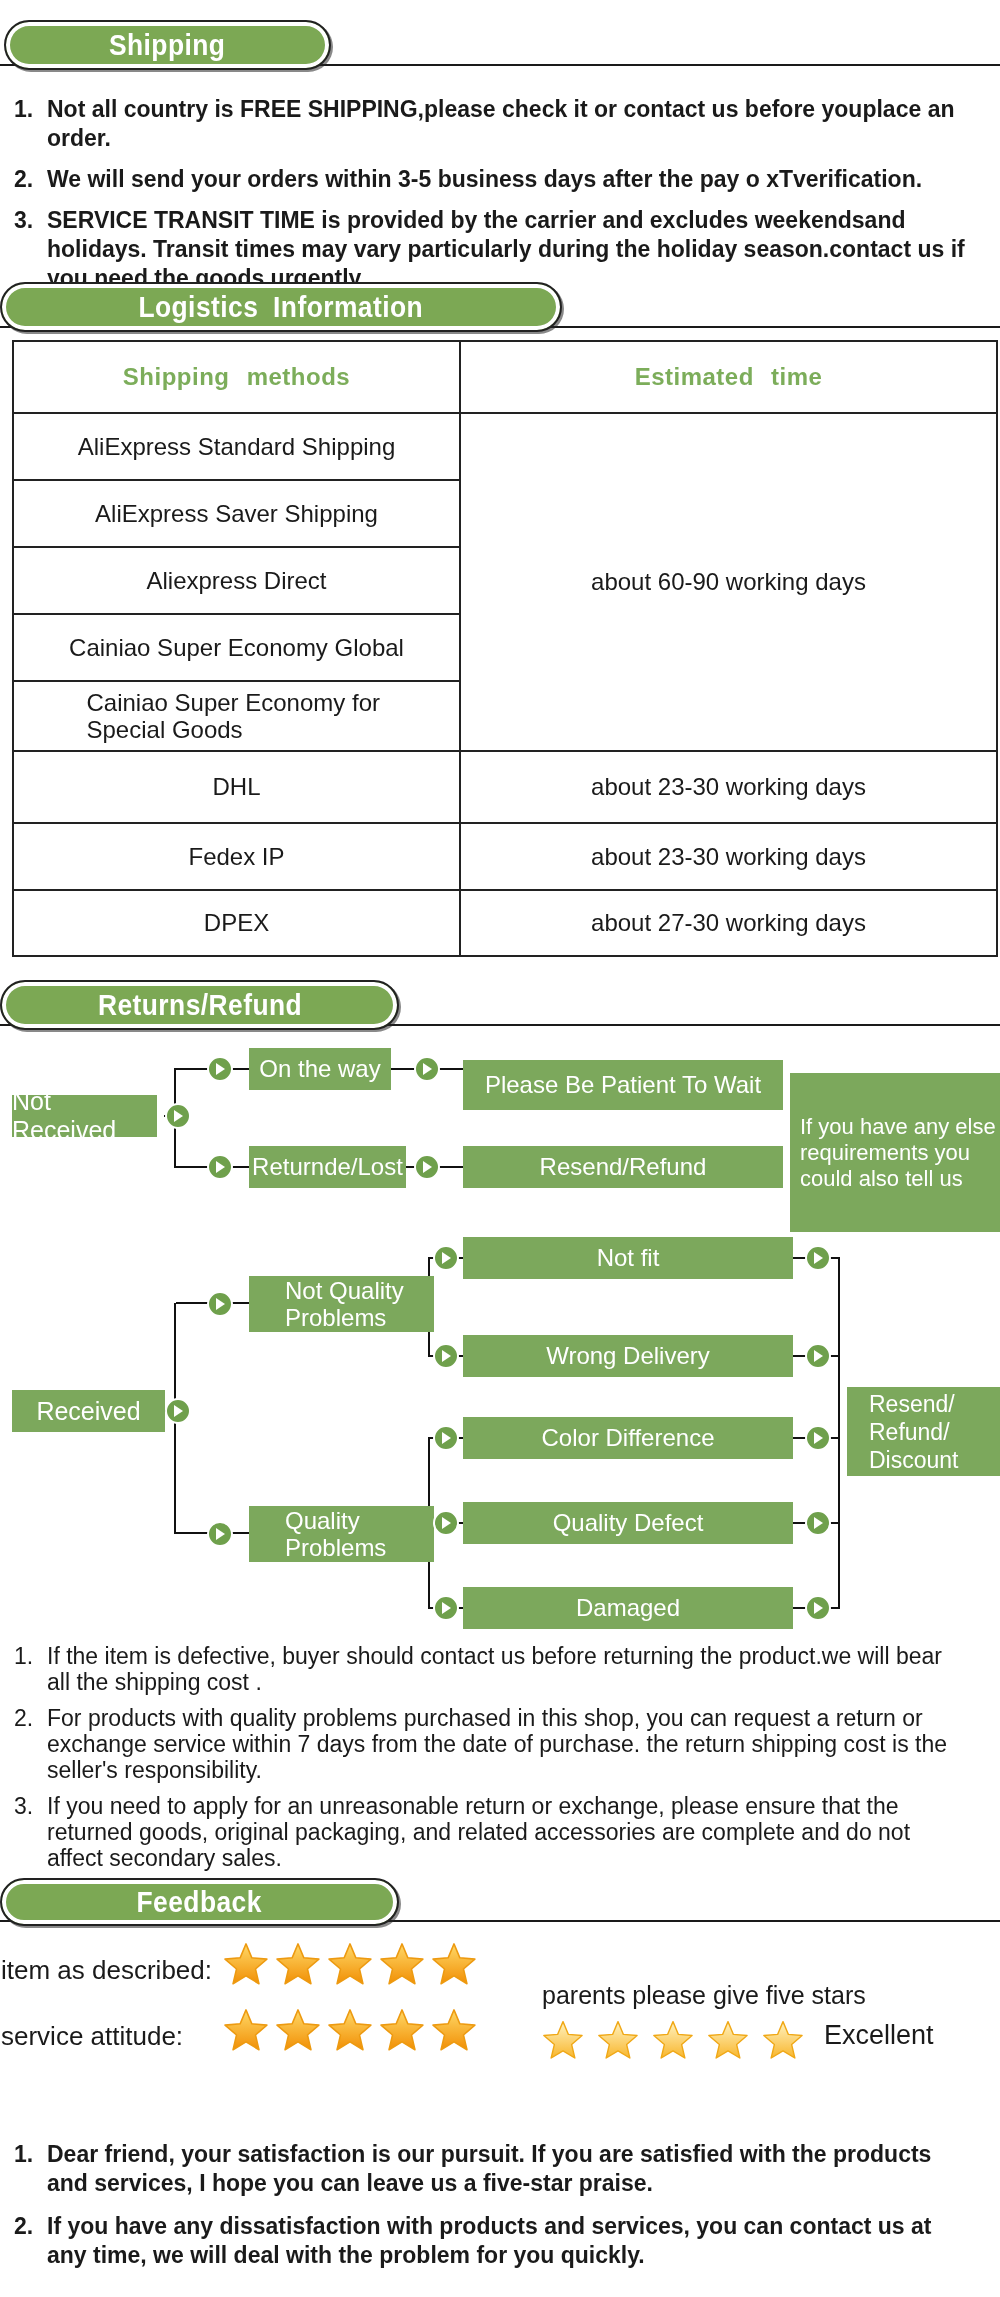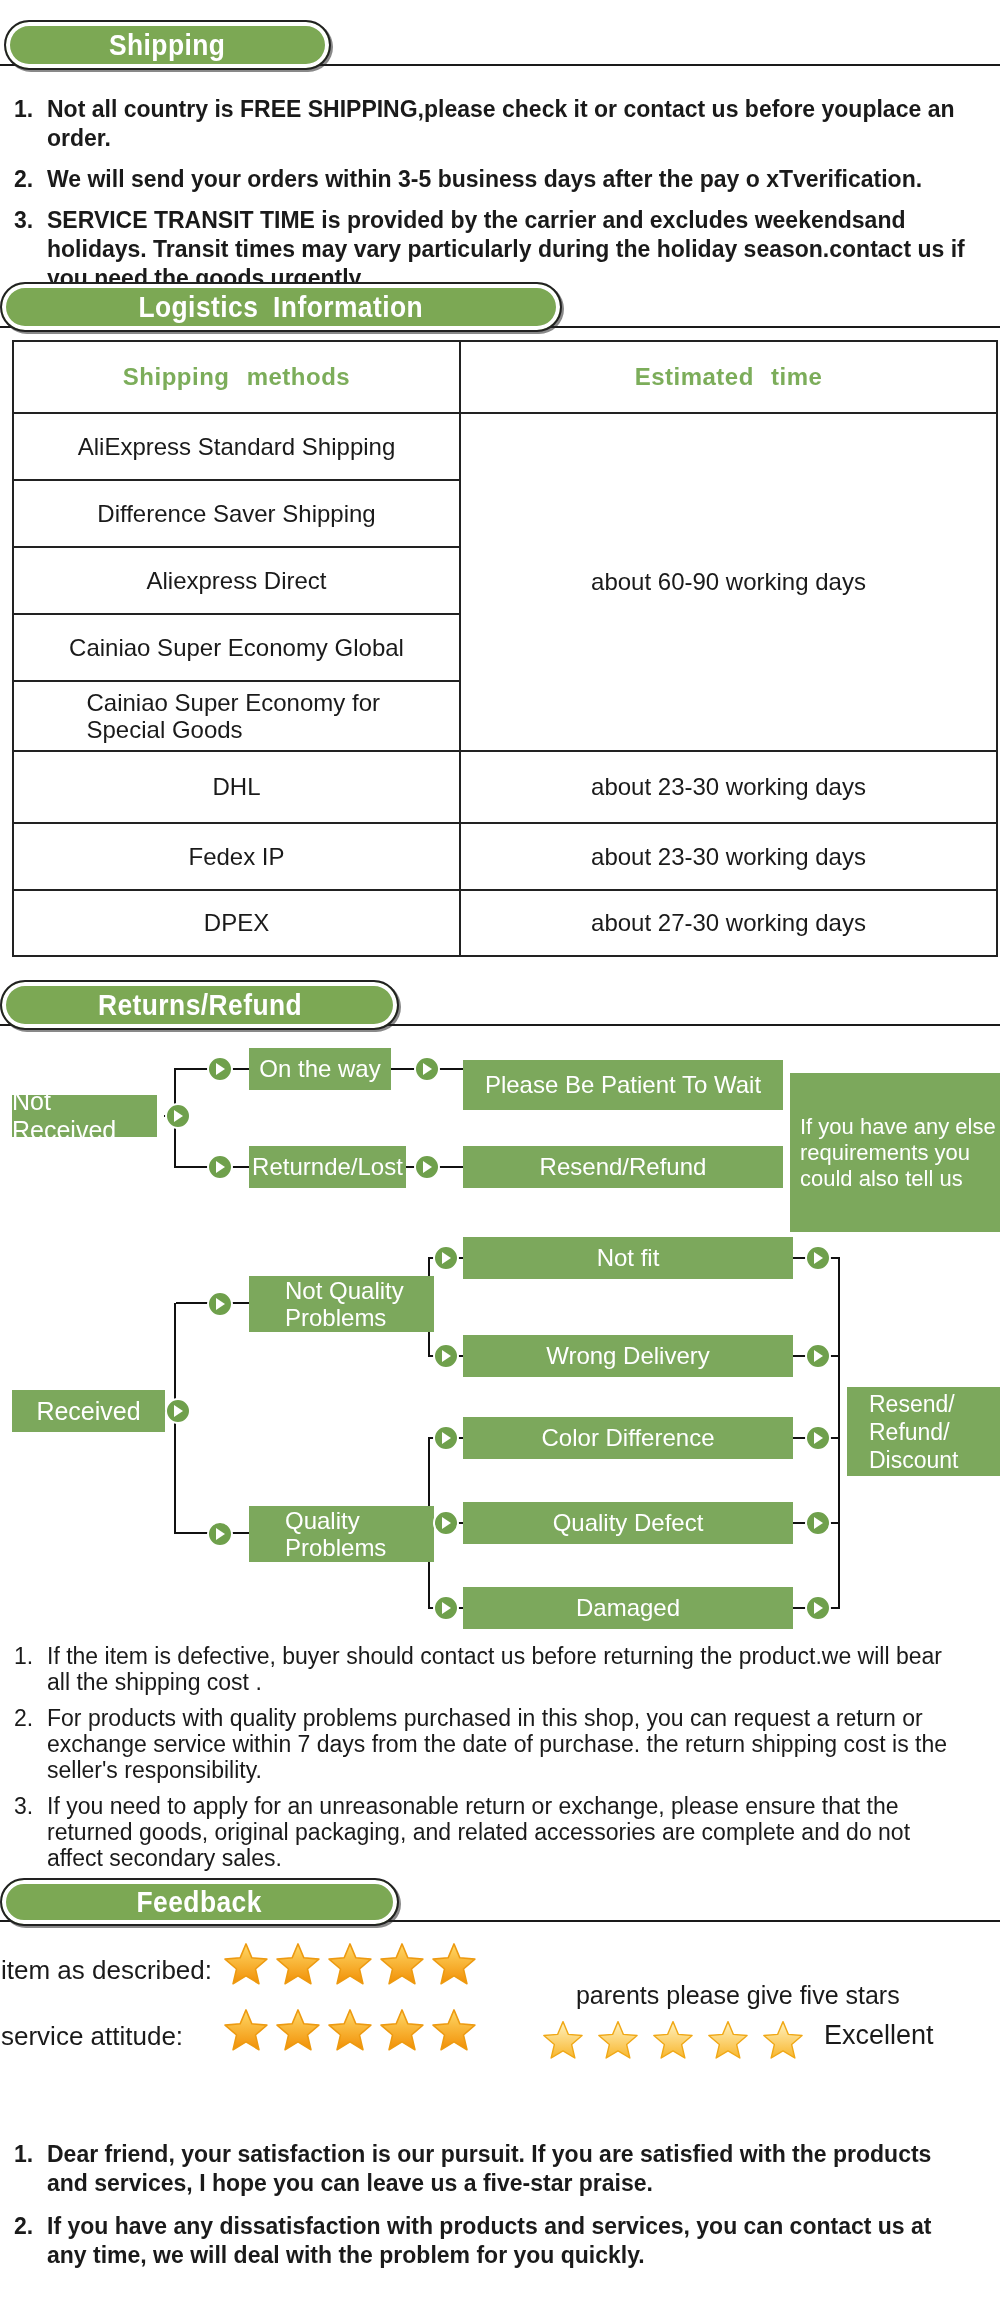--- a/index.html
+++ b/index.html
@@ -49,21 +49,21 @@
   .dot i{position:absolute;left:7px;top:5px;width:0;height:0;border-left:9px solid #fff;
        border-top:6px solid transparent;border-bottom:6px solid transparent;}
 
   
   .fb-area{position:absolute;top:1935px;left:0;width:1000px;height:200px;}
   .fb-row{position:absolute;left:1px;display:flex;align-items:flex-end;height:48px;}
   .fb-row .lbl{display:inline-block;width:222px;font-size:26px;}
   .stars{display:flex;align-items:center;gap:6px;}
   .star{width:46px;height:44px;}
   .fb-right{position:absolute;left:542px;top:46px;}
-  .fb-right .note-txt{font-size:25px;margin-bottom:10px;text-align:center;}
+  .fb-right .note-txt{font-size:25px;margin-bottom:10px;}
   .fb-right .stars{gap:13px;}
   .star-sm{width:42px;height:40px;}
   .excellent{font-size:27px;margin-left:20px;}
 </style>
 </head>
 <body>
 
 <div class="page">
 
   <div class="baseline" style="top:64px;"></div>
@@ -90,21 +90,21 @@
     <tbody>
         <tr class="h72">
       <th class="green">Shipping methods</th>
       <th class="green">Estimated time</th>
     </tr>
     <tr class="h67">
       <td>AliExpress Standard Shipping</td>
       <td class="big" rowspan="5">about 60-90 working days</td>
     </tr>
     <tr class="h67">
-      <td>Difference Saver Shipping</td>
+      <td>AliExpress Saver Shipping</td>
     </tr>
     <tr class="h67">
       <td>Aliexpress Direct</td>
     </tr>
     <tr class="h67">
       <td>Cainiao Super Economy Global</td>
     </tr>
     <tr class="h70">
       <td><span class="inner-left">Cainiao Super Economy for Special Goods</span></td>
     </tr>

